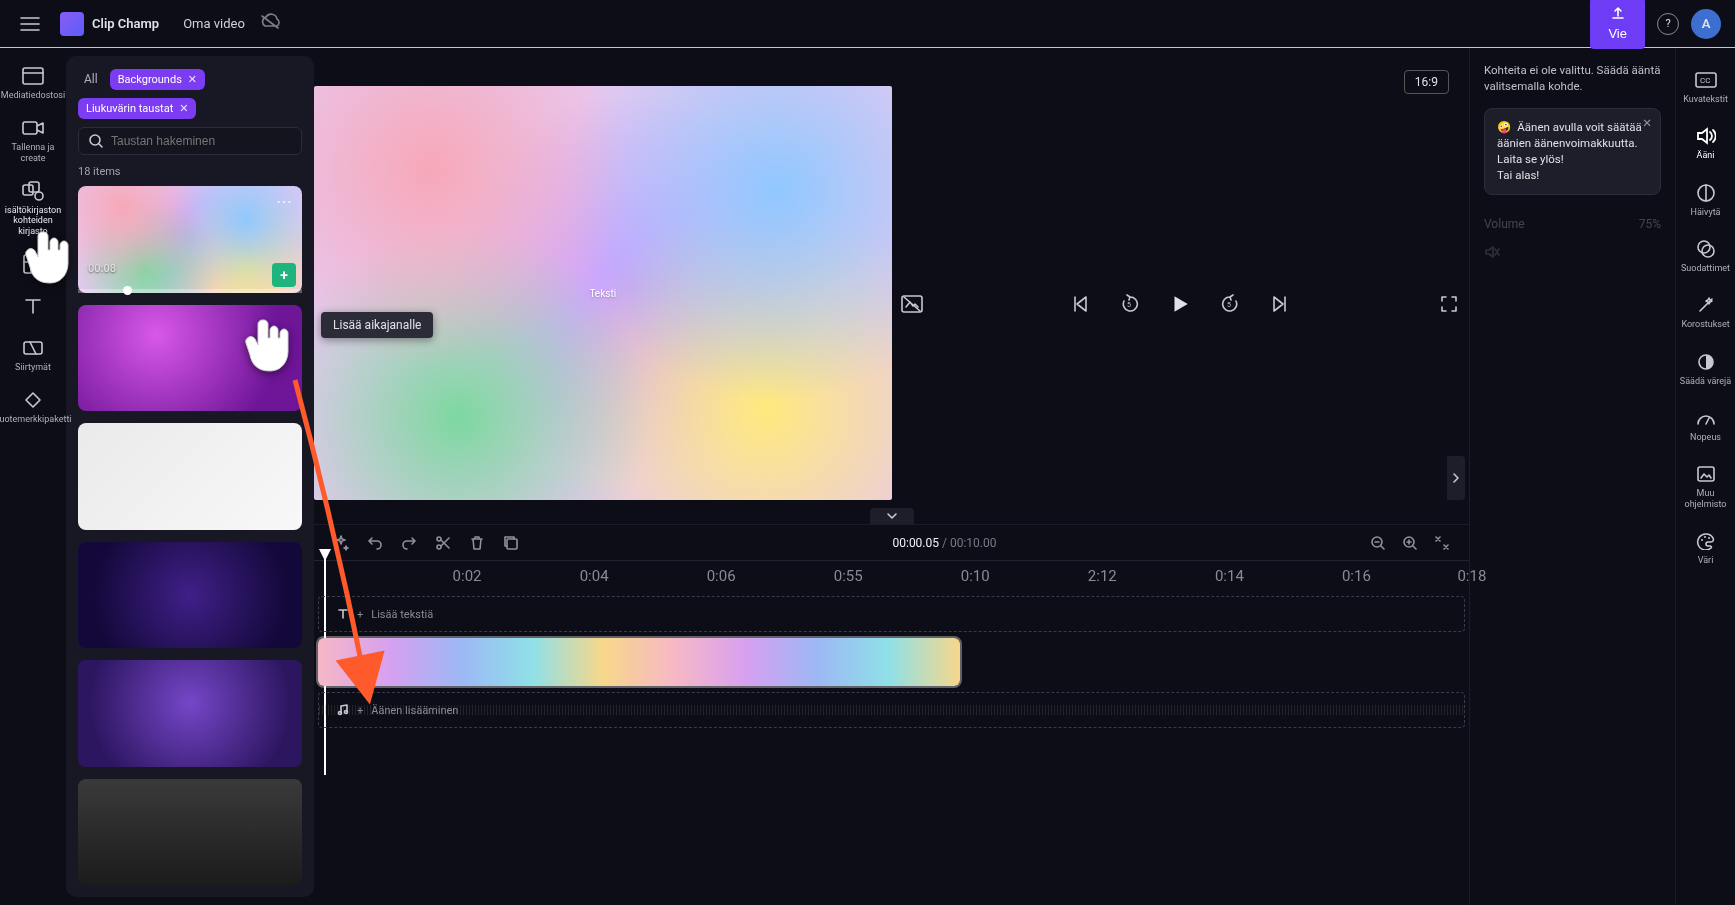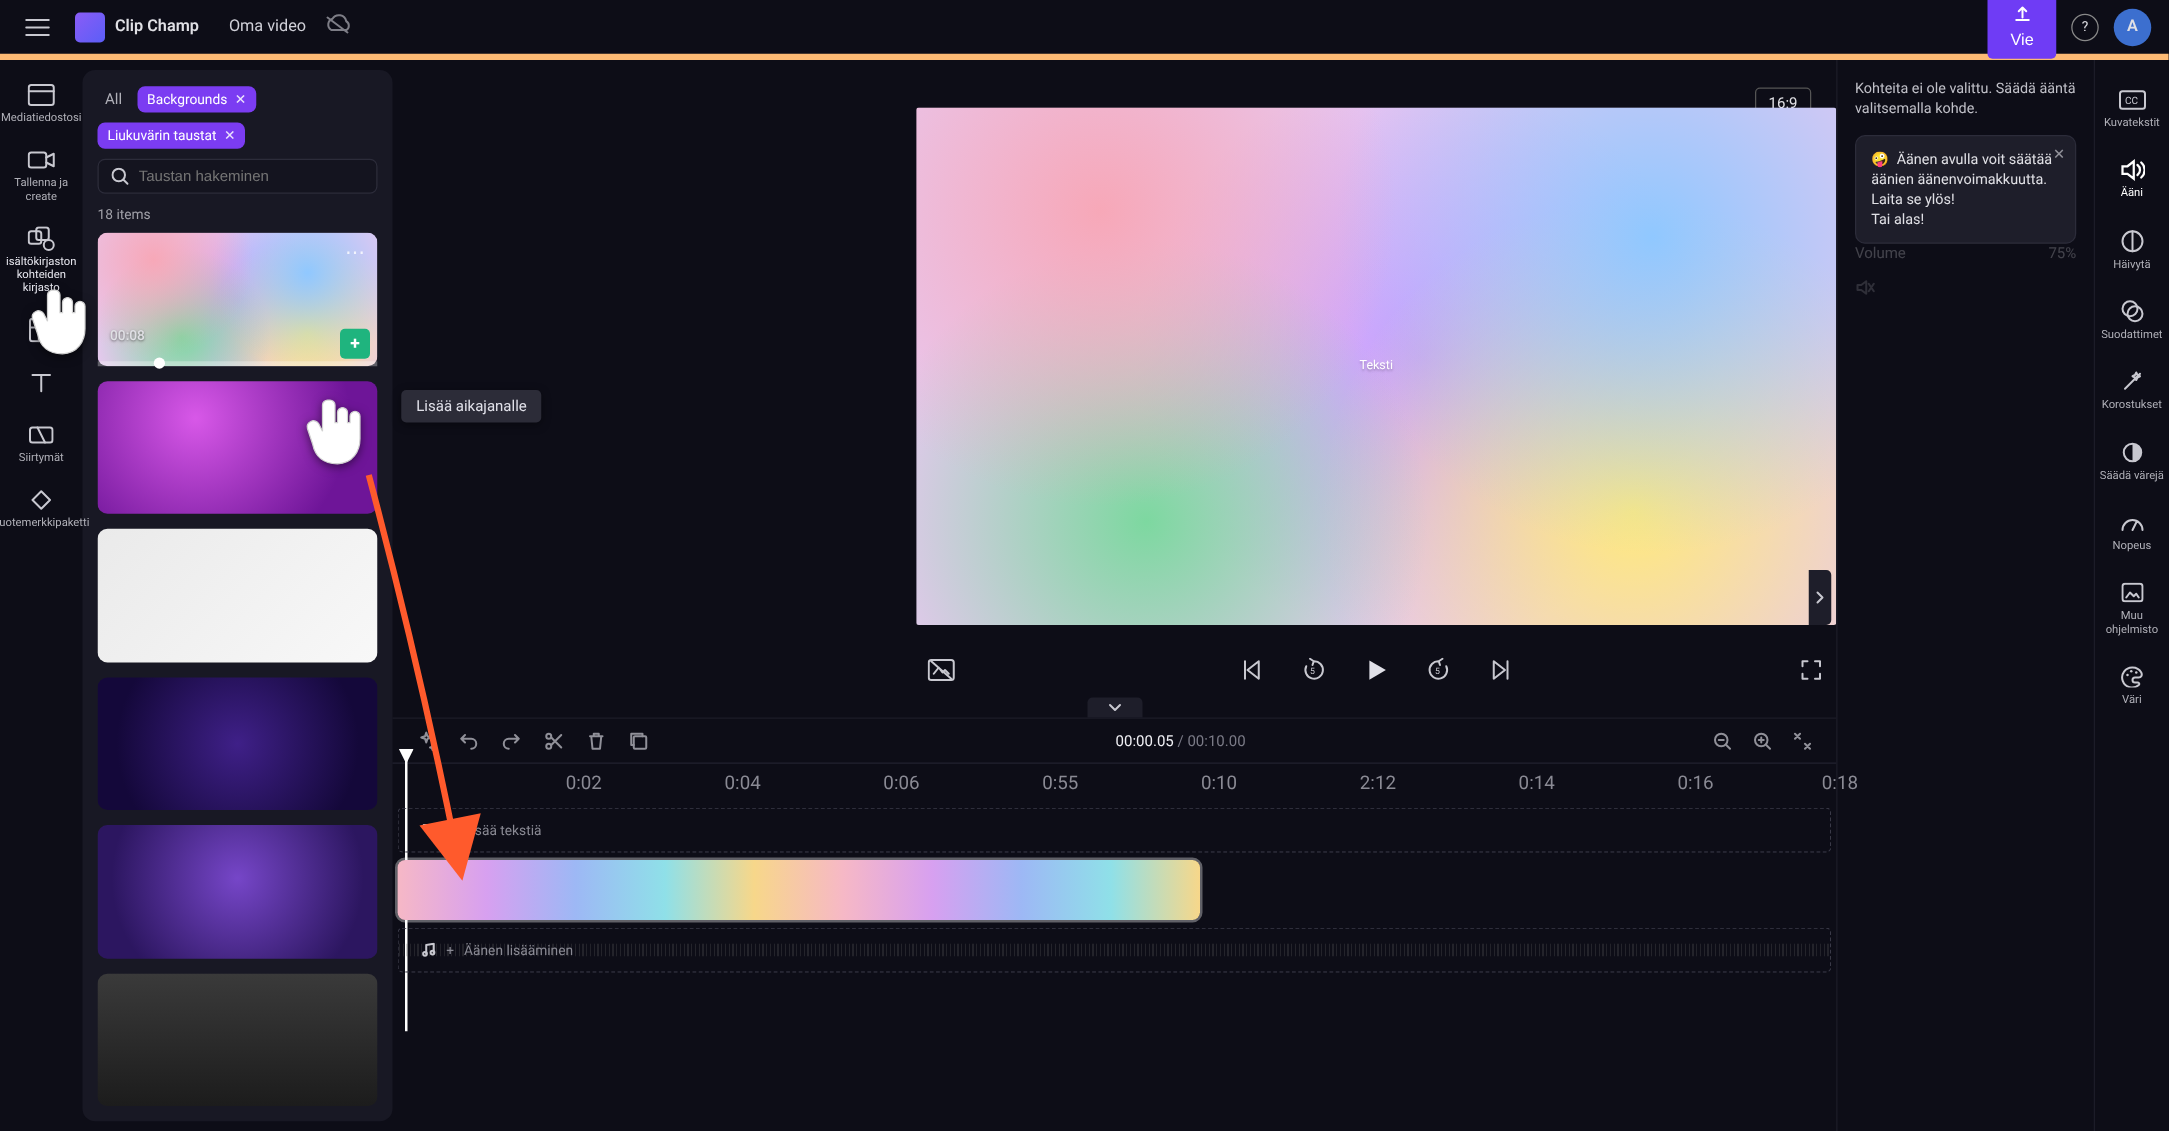--- a/index.html
+++ b/index.html
@@ -12,21 +12,21 @@
   width: 1735px;
   height: 905px;
 }
 .app { display: flex; flex-direction: column; height: 905px; }
 
 
 .header {
   height: 48px;
   display: flex; align-items: center;
   padding: 0 14px;
-  border-bottom: 5px solid #fdba74;
+  border-bottom: 1px solid #fdba74;
 }
 .menu-btn { width: 32px; height: 32px; display:flex; align-items:center; justify-content:center; cursor:pointer; }
 .logo-area { display:flex; align-items:center; gap:8px; margin-left:14px; }
 .logo-icon {
   width:24px; height:24px; border-radius:4px;
   background: linear-gradient(135deg,#8a5cf6,#5b5ef7);
 }
 .logo-text { font-weight:600; font-size:13px; }
 .proj-name { margin-left:24px; font-size:13px; color:#d0d0d8; cursor:pointer;}
 .cloud-icon { margin-left:14px; opacity:.6; }
@@ -113,21 +113,21 @@
 .tooltip {
   position:absolute; left:280px; top:312px;
   background:#2c2c38; padding:6px 12px; border-radius:4px; font-size:12px; color:#e0e0e8;
   box-shadow:0 2px 8px rgba(0,0,0,.4);
   margin-left:41px;
 }
 
 
 .center-col { flex:1; display:flex; flex-direction:column; position:relative; min-width:0; }
 .preview-area {
-  display:flex; flex-direction:column; align-items:flex-end;
+  display:flex; align-items:center;
   padding-top:38px;
 }
 .preview {
   width:736px; height:414px;
   border-radius:2px;
   position:relative;
   background: radial-gradient(circle at 20% 20%, #f7a8b8 0%, transparent 35%),
     radial-gradient(circle at 80% 25%, #90c8ff 0%, transparent 38%),
     radial-gradient(circle at 25% 80%, #7dd8a0 0%, transparent 35%),
     radial-gradient(circle at 78% 78%, #ffe97d 0%, transparent 38%),
@@ -195,21 +195,21 @@
 }
 .props-text { font-size:11.5px; color:#c0c0c8; line-height:1.4;}
 .tip-card {
   margin-top:14px;
   background:#1e1e2a; border-radius:8px; padding:10px 12px;
   position:relative; font-size:11.5px; line-height:1.4;
   border:1px solid #2c2c3a;
 }
 .tip-card .close { position:absolute; right:8px; top:6px; cursor:pointer; opacity:.6;}
 .tip-card .emoji { margin-right:6px;}
-.vol-row { display:flex; justify-content:space-between; font-size:12px; opacity:.25;}
+.vol-row { margin-top:22px; display:flex; justify-content:space-between; font-size:12px; opacity:.25;}
 .mute-row { margin-top:14px; display:flex; align-items:center; gap:8px; font-size:12px; opacity:.18;}
 
 
 .right-rail {
   width:60px;
   display:flex; flex-direction:column; align-items:center;
   padding-top:14px; gap:8px;
   border-left:1px solid #1c1c28;
 }
 

